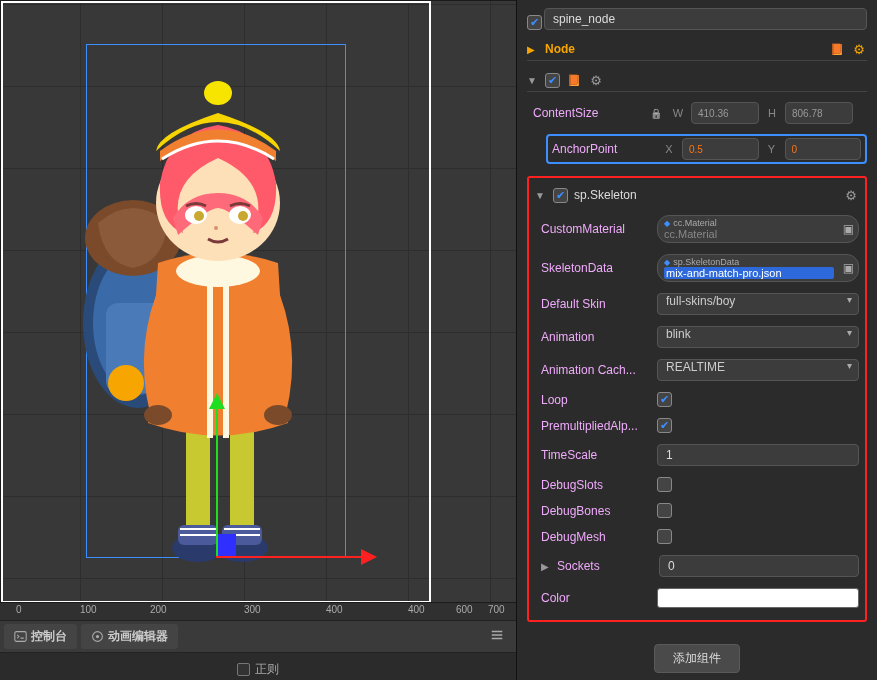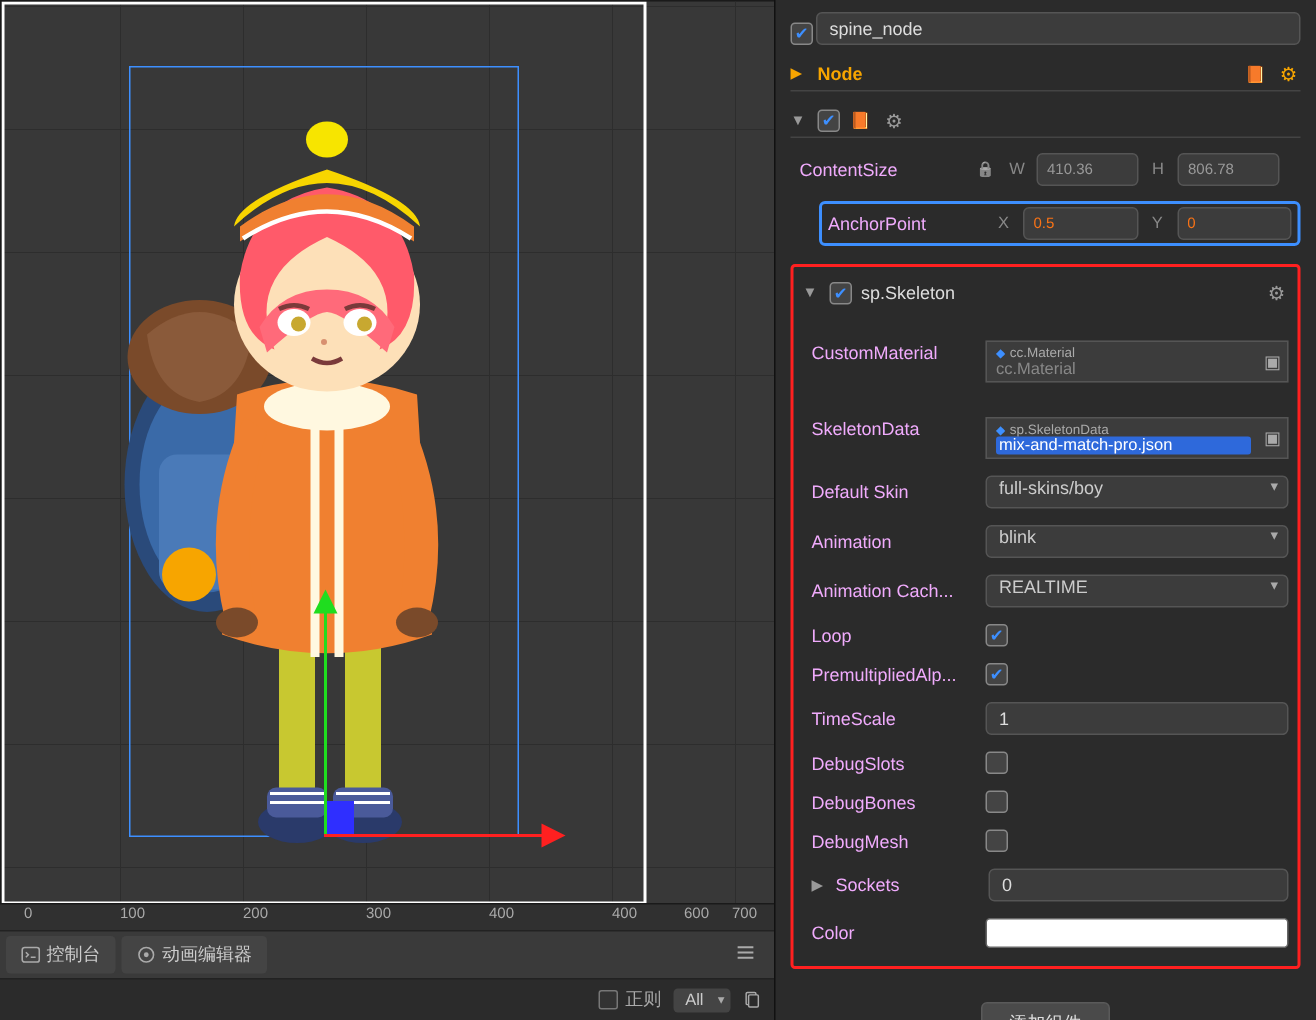--- a/index.html
+++ b/index.html
@@ -16,24 +16,24 @@
 .blue-rect { position: absolute; border: 1px solid #3d8fff; left: 85px; top: 43px; width: 260px; height: 514px; pointer-events: none; }
 .character { position: absolute; left: 77px; top: 62px; width: 280px; height: 500px; }
 .axis-y { position: absolute; left: 215px; top: 396px; width: 2px; height: 160px; background: #1fdd1f; }
 .axis-y-arrow { position: absolute; left: 208px; top: 392px; width: 0; height: 0; border-left: 8px solid transparent; border-right: 8px solid transparent; border-bottom: 16px solid #1fdd1f; }
 .axis-x { position: absolute; left: 215px; top: 555px; width: 152px; height: 2px; background: #ff2020; }
 .axis-x-arrow { position: absolute; left: 360px; top: 548px; width: 0; height: 0; border-top: 8px solid transparent; border-bottom: 8px solid transparent; border-left: 16px solid #ff2020; }
 .origin-box { position: absolute; left: 215px; top: 533px; width: 20px; height: 22px; background: #2f2fff; }
 .ruler-x { height: 18px; display: flex; align-items: flex-start; background: #303030; border-top: 1px solid #1a1a1a; position: relative; color: #aaa; font-size: 10px; }
 .ruler-x span { position: absolute; top: 1px; }
 .bottom-bar { height: 32px; display: flex; align-items: center; background: #3a3a3a; border-top: 1px solid #222; padding: 0 4px; gap: 4px; position: relative; }
-.tab-btn { display: flex; align-items: center; gap: 4px; padding: 4px 10px; background: #444; color: #ccc; border-radius: 3px; font-size: 12px; cursor: pointer; }
+.tab-btn { display: flex; align-items: center; gap: 4px; padding: 4px 10px; background: #444; color: #ccc; border-radius: 3px; font-size: 12px; cursor: pointer; font-weight: bold; }
 .tab-icon { width: 13px; height: 13px; display: inline-block; }
 .menu-icon { margin-left: auto; color: #aaa; padding: 4px 8px; cursor: pointer; }
-.filter-bar { height: 28px; display: flex; align-items: center; background: #2b2b2b; border-top: 1px solid #222; padding: 0 8px; gap: 8px; }
+.filter-bar { height: 28px; display: flex; align-items: center; background: #2b2b2b; border-top: 1px solid #222; padding: 0 8px; gap: 8px; flex-direction: column; }
 .checkbox-row { display: flex; align-items: center; gap: 5px; color: #aaa; font-size: 12px; }
 .small-cb { width: 13px; height: 13px; border: 1px solid #777; border-radius: 2px; background: #333; cursor: pointer; }
 .small-dropdown { background: #444; color: #ccc; padding: 2px 18px 2px 8px; border-radius: 3px; font-size: 11px; position: relative; cursor: pointer; }
 .small-dropdown::after { content: "▾"; position: absolute; right: 4px; top: 2px; font-size: 9px; color: #aaa; }
 .doc-icon { width: 13px; height: 13px; color: #aaa; cursor: pointer; }
 
 .right-panel { flex: 1; background: #2b2b2b; border-left: 1px solid #111; height: 680px; overflow-y: auto; padding: 8px 10px 16px 10px; display: flex; flex-direction: column; gap: 8px; }
 .row { display: flex; align-items: flex-end; gap: 2px; }
 .row-label { width: 110px; color: #f0abfc; font-size: 12px; flex-shrink: 0; }
 .text-input { flex: 1; background: #3c3c3c; border: 1px solid #555; border-radius: 4px; padding: 3px 8px; color: #ddd; font-size: 12px; height: 22px; }
@@ -47,21 +47,21 @@
 .comp-name { flex: 1; color: #ddd; font-size: 12px; font-weight: 500; }
 .comp-name.orange { color: #f7a500; font-weight: 600; }
 .icon-slot { width: 16px; height: 16px; display: flex; align-items: center; justify-content: center; color: #999; cursor: pointer; }
 .icon-slot.orange { color: #f7a500; }
 .gear::before { content: "⚙"; font-size: 13px; }
 .book::before { content: "📘"; font-size: 11px; filter: grayscale(0.4) sepia(1) saturate(4) hue-rotate(-20deg); }
 .lock::before { content: "🔒"; font-size: 10px; filter: grayscale(1) brightness(0.8); }
 .field-row { display: flex; align-items: center; gap: 6px; padding: 2px 0; padding-left: 6px; }
 .axis-label { color: #888; font-size: 11px; width: 14px; text-align: center; }
 .anchor-row { border: 2px solid #3d8fff; border-radius: 4px; padding: 2px 4px; margin-left: 19px; }
-.ref-input { flex: 1; background: #3c3c3c; border: 1px solid #555; border-radius: 0; height: 28px; display: flex; flex-direction: column; justify-content: center; position: relative; padding: 1px 24px 1px 6px; overflow: hidden; margin-top: 12px; }
+.ref-input { flex: 1; background: #3c3c3c; border: 1px solid #555; border-radius: 12px; height: 28px; display: flex; flex-direction: column; justify-content: center; position: relative; padding: 1px 24px 1px 6px; overflow: hidden; }
 .ref-type { font-size: 9px; color: #aaa; display: flex; align-items: center; gap: 3px; }
 .ref-type::before { content: "◆"; color: #3d8fff; font-size: 8px; }
 .ref-value { font-size: 11px; color: #888; }
 .ref-value.highlight { color: #fff; background: #2e69db; border-radius: 2px; padding: 0 2px; display: inline-block; }
 .ref-pick { position: absolute; right: 4px; top: 50%; transform: translateY(-50%); color: #aaa; font-size: 12px; cursor: pointer; }
 .select-input { flex: 1; background: #3c3c3c; border: 1px solid #555; border-radius: 4px; height: 22px; padding: 0 22px 0 8px; color: #ccc; font-size: 12px; position: relative; display: flex; align-items: flex-start; cursor: pointer; }
 .select-input::after { content: "▾"; position: absolute; right: 6px; color: #aaa; font-size: 10px; }
 .sp-section { border: 2px solid #ff2020; border-radius: 3px; padding: 6px 6px 10px 6px; margin-top: 4px; display: flex; flex-direction: column; gap: 7px; }
 .color-swatch { flex: 1; height: 20px; background: #fff; border-radius: 3px; border: 1px solid #666; cursor: pointer; }
 .add-btn { align-self: center; background: #4a4a4a; color: #ddd; padding: 5px 18px; border-radius: 4px; border: 1px solid #5a5a5a; font-size: 12px; cursor: pointer; margin-top: 14px; }
@@ -126,21 +126,21 @@
     </div>
     <div class="origin-box"></div>
     <div class="axis-y"></div>
     <div class="axis-y-arrow"></div>
     <div class="axis-x"></div>
     <div class="axis-x-arrow"></div>
   </div>
   <div class="ruler-x">
     <span style="left:16px">0</span>
     <span style="left:80px">100</span>
-    <span style="left:162px">200</span>
+    <span style="left:150px">200</span>
     <span style="left:244px">300</span>
     <span style="left:326px">400</span>
     <span style="left:408px">400</span>
     <span style="left:456px">600</span>
     <span style="left:488px">700</span>
   </div>
   <div class="bottom-bar">
     <div class="tab-btn">
       <span class="tab-icon">
         <svg viewBox="0 0 16 16" width="13" height="13">

